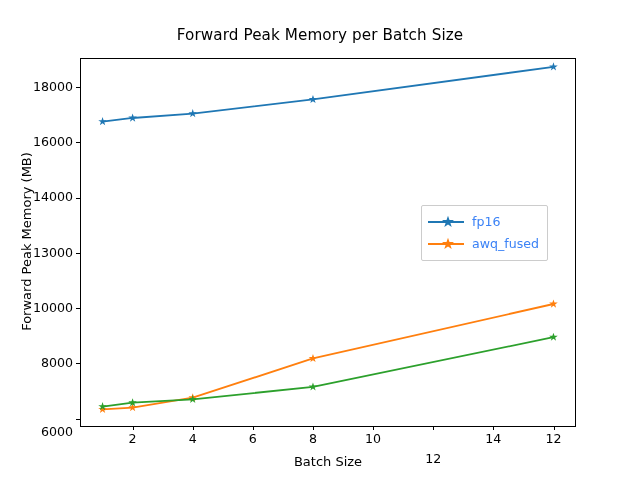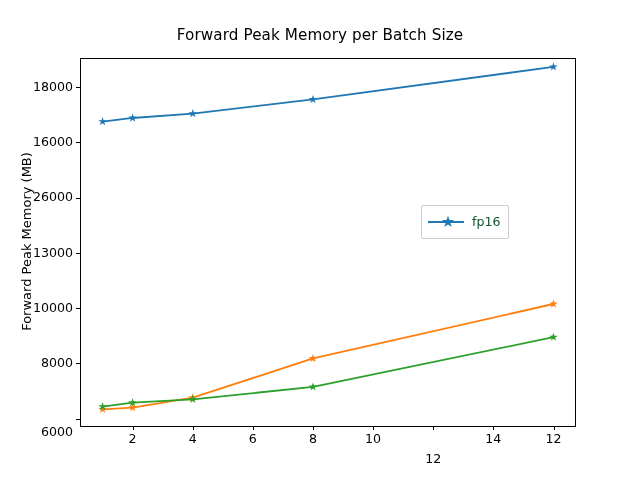--- a/index.html
+++ b/index.html
@@ -140,21 +140,21 @@
   .legend-star {
     position: absolute;
     left: 13px;
     top: 0px;
     width: 14px;
     height: 14px;
   }
   .legend-text {
     font-size: 12.6px;
     line-height: 14px;
-    color: #14532d;
+    color: #3b82f6;
     white-space: nowrap;
   }
 </style>
 </head>
 <body>
 
 <div id="figure">
 
   <div id="chart-title">Forward Peak Memory per Batch Size</div>
 
@@ -186,21 +186,21 @@
         <use href="#star-mk" x="227.97" y="323.92" width="10" height="10" fill="#2ca02c"></use>
         <use href="#star-mk" x="468.45" y="274.17" width="10" height="10" fill="#2ca02c"></use>
       </g>
   </svg>
 
   <div id="ytick-labels">
       <div class="ytick-label" style="top: 426px;">6000</div>
       <div class="ytick-label" style="top: 357.127px;">8000</div>
       <div class="ytick-label" style="top: 301.846px;">10000</div>
       <div class="ytick-label" style="top: 246.565px;">13000</div>
-      <div class="ytick-label" style="top: 191.284px;">26000</div>
+      <div class="ytick-label" style="top: 191.284px;">14000</div>
       <div class="ytick-label" style="top: 136.003px;">16000</div>
       <div class="ytick-label" style="top: 80.7225px;">18000</div>
     </div>
   <div id="ytick-marks">
       <div class="ytick-mark" style="top: 418.7px;"></div>
       <div class="ytick-mark" style="top: 363.4px;"></div>
       <div class="ytick-mark" style="top: 308.1px;"></div>
       <div class="ytick-mark" style="top: 252.9px;"></div>
       <div class="ytick-mark" style="top: 197.6px;"></div>
       <div class="ytick-mark" style="top: 142.3px;"></div>
@@ -220,29 +220,39 @@
       <div class="xtick-mark" style="left: 132.6px;"></div>
       <div class="xtick-mark" style="left: 192.7px;"></div>
       <div class="xtick-mark" style="left: 252.8px;"></div>
       <div class="xtick-mark" style="left: 313px;"></div>
       <div class="xtick-mark" style="left: 373.1px;"></div>
       <div class="xtick-mark" style="left: 433.2px;"></div>
       <div class="xtick-mark" style="left: 493.3px;"></div>
       <div class="xtick-mark" style="left: 553.5px;"></div>
     </div>
 
+  <div id="xlabel">Batch Size</div>
   <div style="position:absolute;left:0;top:0;width:0;height:0;">
     <div id="ylabel-wrap">Forward Peak Memory (MB)</div>
   </div>
 
   <div id="legend">
       <div class="legend-row">
         <div class="legend-sample">
           <div class="legend-line" style="background: rgb(31, 119, 180);"></div>
           <svg class="legend-star" viewBox="-10 -10 20 20">
             <path d="M0,-9 L2.1,-2.8 L8.6,-2.8 L3.3,1.1 L5.3,7.3 L0,3.4 L-5.3,7.3 L-3.3,1.1 L-8.6,-2.8 L-2.1,-2.8 Z" fill="#1f77b4"></path>
           </svg>
         </div>
         <span class="legend-text">fp16</span>
       </div>
+      <div class="legend-row">
+        <div class="legend-sample">
+          <div class="legend-line" style="background: rgb(255, 127, 14);"></div>
+          <svg class="legend-star" viewBox="-10 -10 20 20">
+            <path d="M0,-9 L2.1,-2.8 L8.6,-2.8 L3.3,1.1 L5.3,7.3 L0,3.4 L-5.3,7.3 L-3.3,1.1 L-8.6,-2.8 L-2.1,-2.8 Z" fill="#ff7f0e"></path>
+          </svg>
+        </div>
+        <span class="legend-text">awq_fused</span>
+      </div>
     </div>
 
 </div>
 
 </body></html>

